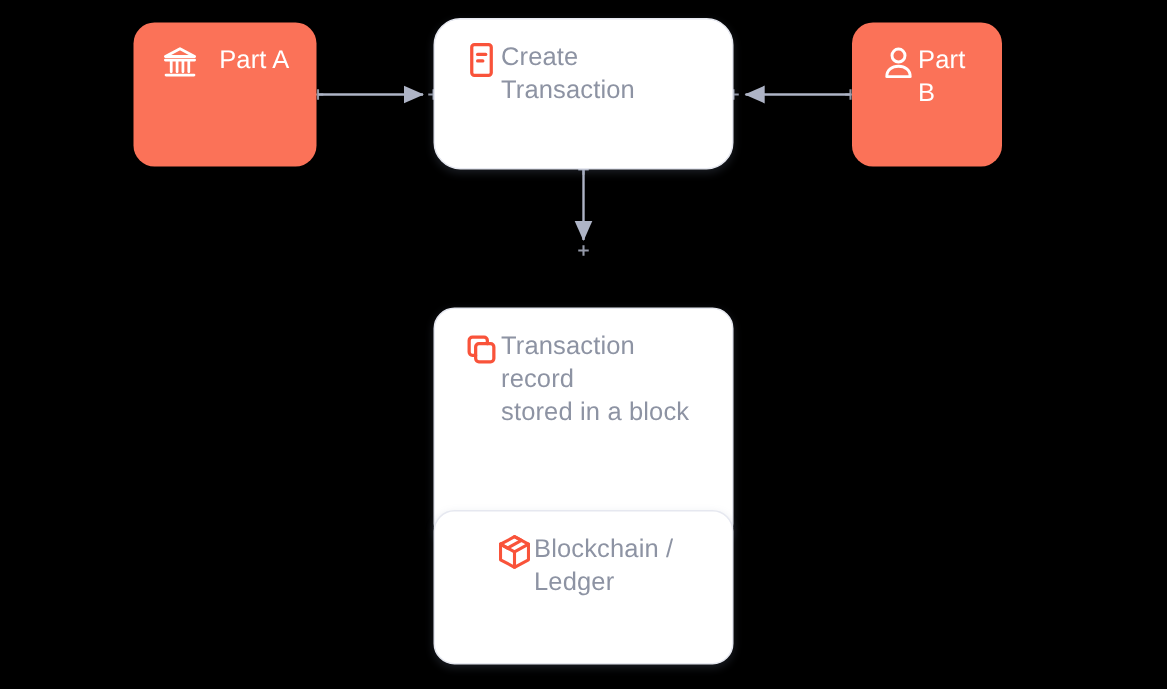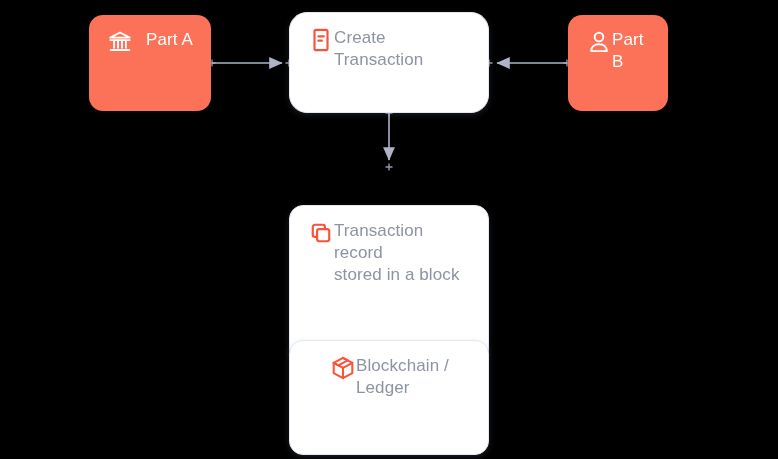--- a/index.html
+++ b/index.html
@@ -64,21 +64,21 @@
     white-space: pre-line;
   }
   .node.accent .node-label { color: #FFFFFF; }
   .node.plain  .node-label { color: #8D93A3; }
 
   
   #node-part-a            { left: 89px;  top: 15px;  width: 122px; height: 96px; }
   #node-create-transaction{ left: 289px; top: 12px;  width: 200px; height: 101px; border-radius: 18px; }
   #node-part-b            { left: 568px; top: 15px;  width: 100px; height: 96px; }
   #node-transaction-record{ left: 289px; top: 167px; width: 200px; height: 158px; margin-top: 38px; }
-  #node-blockchain-ledger { left: 289px; top: 340px; width: 200px; height: 115px; padding-left: 40px; }
+  #node-blockchain-ledger { left: 289px; top: 340px; width: 200px; height: 103px; padding-left: 40px; }
 </style>
 </head>
 <body>
 
 <div id="canvas">
 
   <svg id="edges" viewBox="0 0 778 459" width="778" height="459" xmlns="http://www.w3.org/2000/svg">
     <defs>
       <marker id="arrow-right" markerWidth="9" markerHeight="9" refX="8" refY="4.5" orient="auto">
         <path d="M0,0.8 L8.4,4.5 L0,8.2 Z" fill="#AEB4C6"></path>

